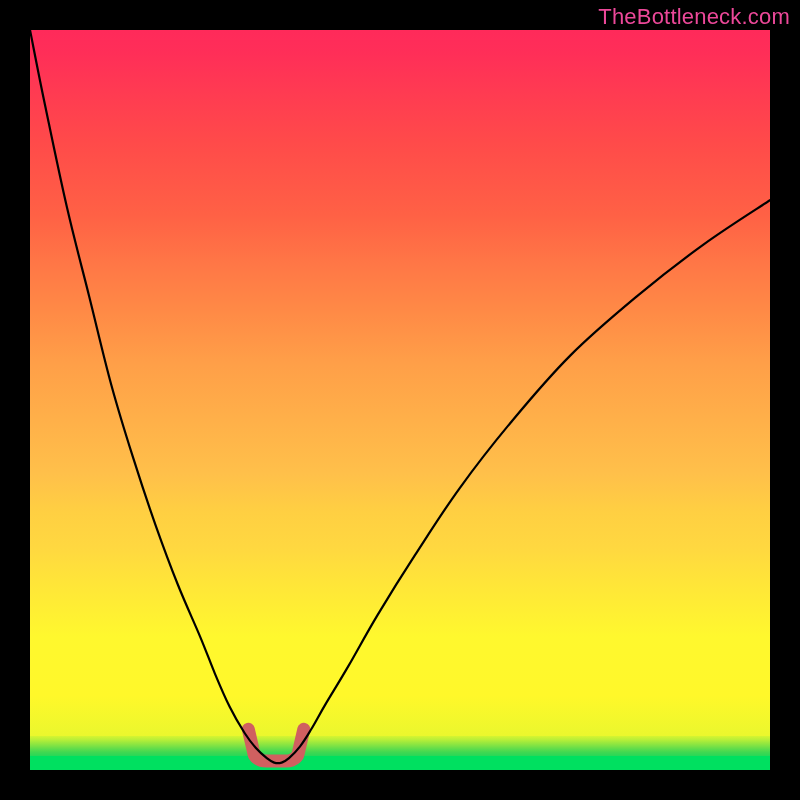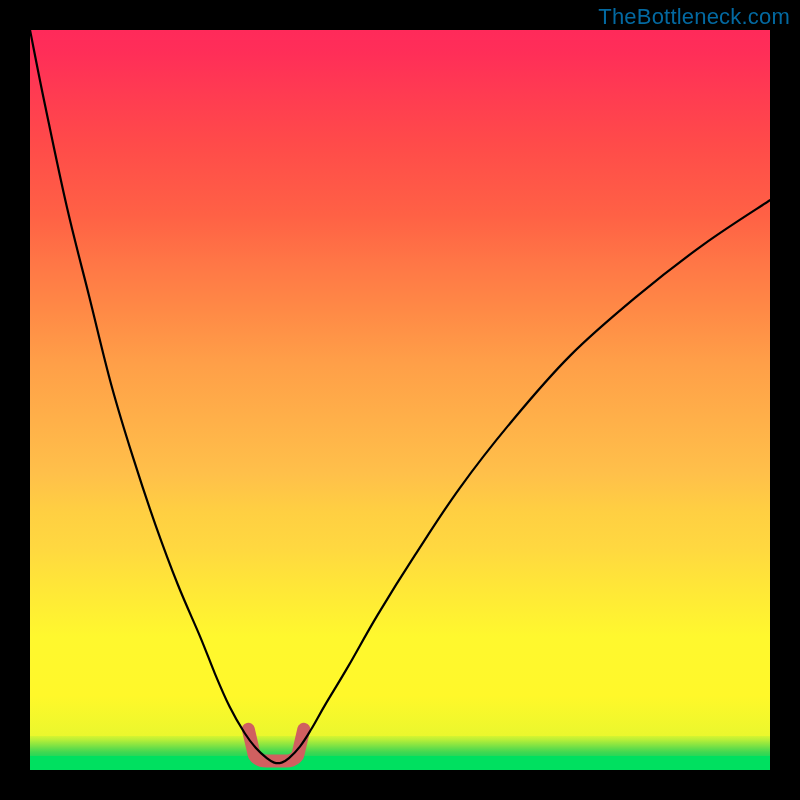--- a/index.html
+++ b/index.html
@@ -75,21 +75,21 @@
       #7ce245 50%,
       #9ae83e 66%,
       #b8ef38 82%,
       #d6f530 100%
     );
   }
   .watermark {
     position: absolute;
     top: 4px;
     right: 10px;
-    color: #0369a1;
+    color: #ec4899;
     font-size: 22px;
     font-weight: 500;
     letter-spacing: 0.2px;
     user-select: none;
     text-align: right;
   }
   svg.curve {
     position: absolute;
     left: 0;
     top: 0;

